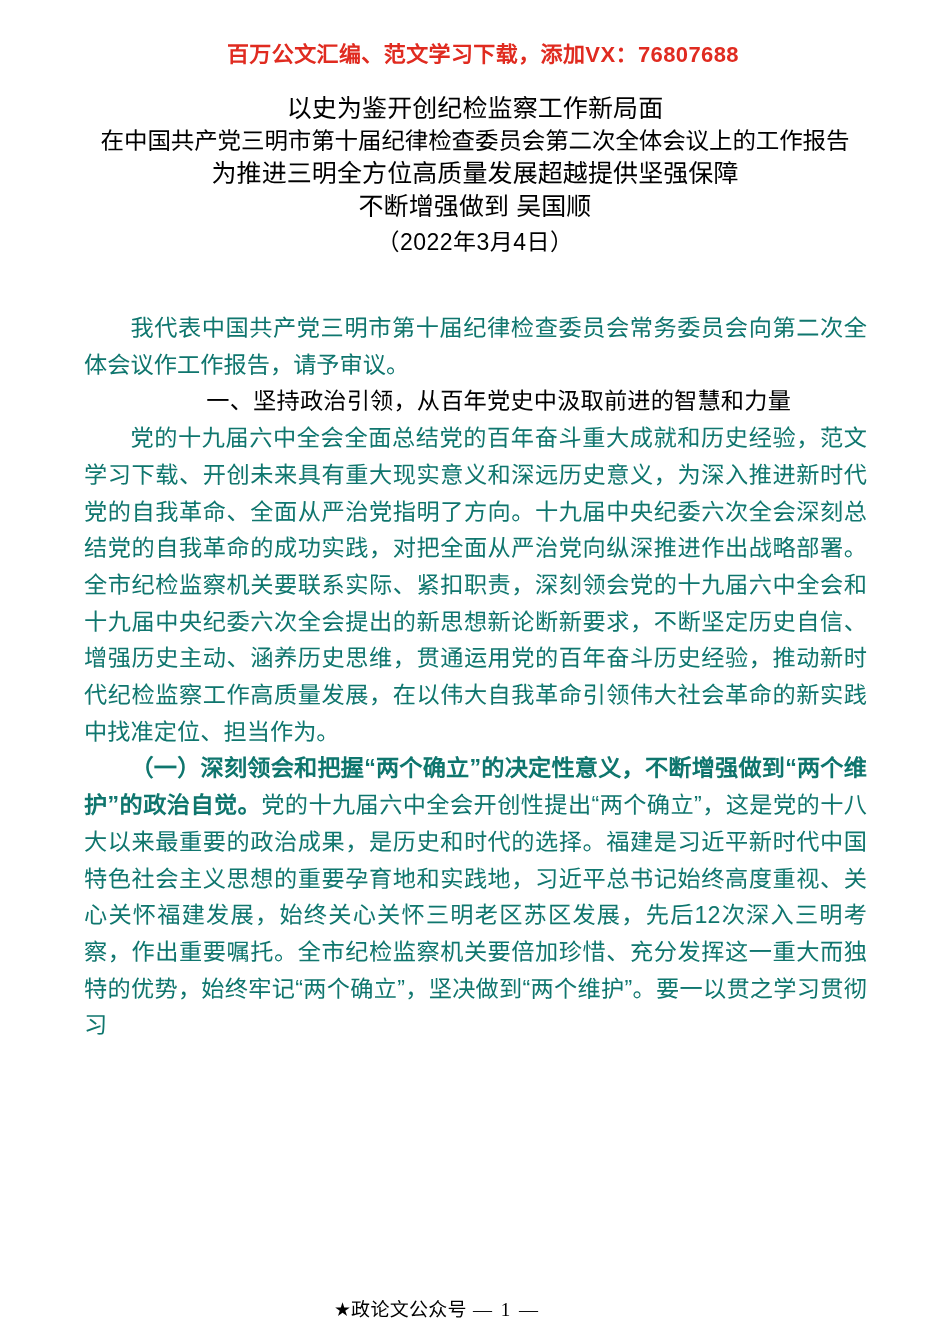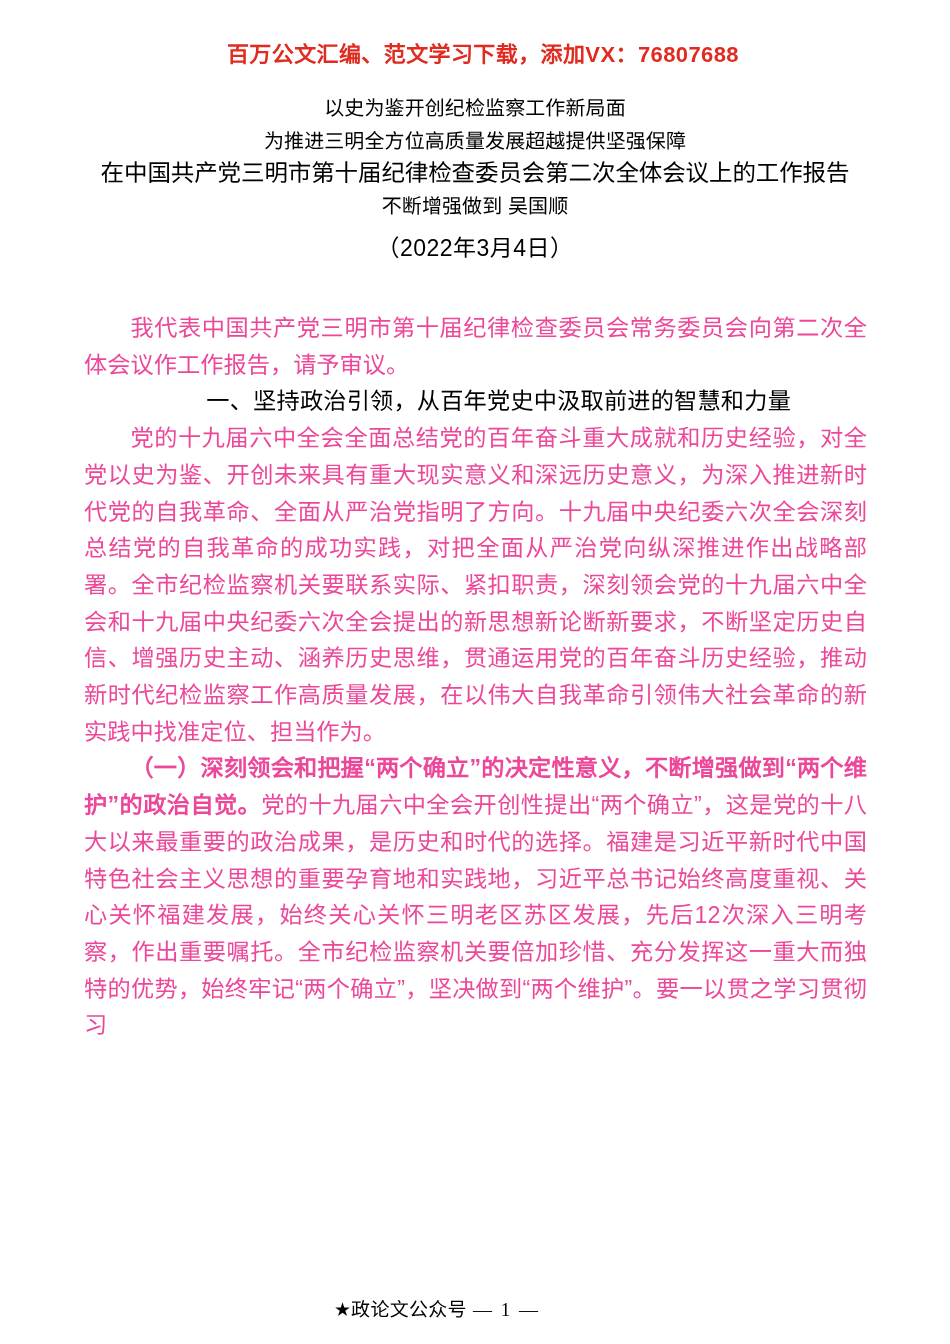--- a/index.html
+++ b/index.html
@@ -44,55 +44,55 @@
 
   
   .title-block {
     position: absolute;
     top: 92px;
     left: 50px;
     width: 850px;
     text-align: center;
   }
   .title-line {
-    font-size: 20px;
+    font-size: 25px;
     line-height: 32.5px;
     font-weight: 400;
     color: #000;
     white-space: nowrap;
     letter-spacing: 0.1px;
     font-family: "Liberation Sans", "DejaVu Sans", sans-serif;
   }
   .title-line.wide {
     font-size: 23.5px;
     letter-spacing: -0.1px;
   }
   .title-date {
     font-size: 23px;
     line-height: 32.5px;
-    margin-top: 10px;
+    margin-top: 4px;
     letter-spacing: 0.5px;
   }
 
   
   .body-block {
     position: absolute;
     top: 310px;
     left: 84px;
     width: 783px;
   }
   p.para {
     margin: 0;
     font-size: 23.2px;
     line-height: 36.7px;
     text-align: justify;
     text-justify: inter-ideograph;
     text-indent: 2em;
     letter-spacing: 0.05px;
-    color: #ec4899;
+    color: #0f766e;
     font-family: "Liberation Sans", "DejaVu Sans", sans-serif;
   }
   p.para.last-line-left {
     text-align-last: left;
   }
   p.heading-1 {
     margin: 0;
     font-size: 23.2px;
     line-height: 36.7px;
     text-indent: 2em;
@@ -134,34 +134,34 @@
 <body>
 
 <div class="page">
 
   <div class="promo-banner">
     <span class="promo-text">百万公文汇编、范文学习下载，添加VX：76807688</span>
   </div>
 
   <div class="title-block">
     <div class="title-line">以史为鉴开创纪检监察工作新局面</div>
+    <div class="title-line wide">在中国共产党三明市第十届纪律检查委员会第二次全体会议上的工作报告</div>
     <div class="title-line">为推进三明全方位高质量发展超越提供坚强保障</div>
-    <div class="title-line wide">在中国共产党三明市第十届纪律检查委员会第二次全体会议上的工作报告</div>
     <div class="title-line">不断增强做到  吴国顺</div>
     <div class="title-line title-date">（2022年3月4日）</div>
   </div>
 
   <div class="body-block">
 
     <p class="para last-line-left">我代表中国共产党三明市第十届纪律检查委员会常务委员会向第二次全体会议作工作报告，请予审议。</p>
 
 
     <p class="heading-1">一、坚持政治引领，从百年党史中汲取前进的智慧和力量</p>
 
-    <p class="para last-line-left">党的十九届六中全会全面总结党的百年奋斗重大成就和历史经验，对全党以史为鉴、开创未来具有重大现实意义和深远历史意义，为深入推进新时代党的自我革命、全面从严治党指明了方向。十九届中央纪委六次全会深刻总结党的自我革命的成功实践，对把全面从严治党向纵深推进作出战略部署。全市纪检监察机关要联系实际、紧扣职责，深刻领会党的十九届六中全会和十九届中央纪委六次全会提出的新思想新论断新要求，不断坚定历史自信、增强历史主动、涵养历史思维，贯通运用党的百年奋斗历史经验，推动新时代纪检监察工作高质量发展，在以伟大自我革命引领伟大社会革命的新实践中找准定位、担当作为。</p>
+    <p class="para last-line-left">党的十九届六中全会全面总结党的百年奋斗重大成就和历史经验，范文学习下载、开创未来具有重大现实意义和深远历史意义，为深入推进新时代党的自我革命、全面从严治党指明了方向。十九届中央纪委六次全会深刻总结党的自我革命的成功实践，对把全面从严治党向纵深推进作出战略部署。全市纪检监察机关要联系实际、紧扣职责，深刻领会党的十九届六中全会和十九届中央纪委六次全会提出的新思想新论断新要求，不断坚定历史自信、增强历史主动、涵养历史思维，贯通运用党的百年奋斗历史经验，推动新时代纪检监察工作高质量发展，在以伟大自我革命引领伟大社会革命的新实践中找准定位、担当作为。</p>
 
     <p class="para"><span class="bold-lead">（一）深刻领会和把握“两个确立”的决定性意义，不断增强做到“两个维护”的政治自觉。</span><span>党的十九届六中全会开创性提出“两个确立”，这是党的十八大以来最重要的政治成果，是历史和时代的选择。福建是习近平新时代中国特色社会主义思想的重要孕育地和实践地，习近平总书记始终高度重视、关心关怀福建发展，始终关心关怀三明老区苏区发展，先后12次深入三明考察，作出重要嘱托。全市纪检监察机关要倍加珍惜、充分发挥这一重大而独特的优势，始终牢记“两个确立”，坚决做到“两个维护”。要一以贯之学习贯彻习</span></p>
 
   </div>
 
   <div class="page-footer">
     <span class="footer-inner"><span>★</span><span class="footer-brand">政论文公众号</span><span class="footer-pageno">— 1 —</span></span>
   </div>
 
 </div>

